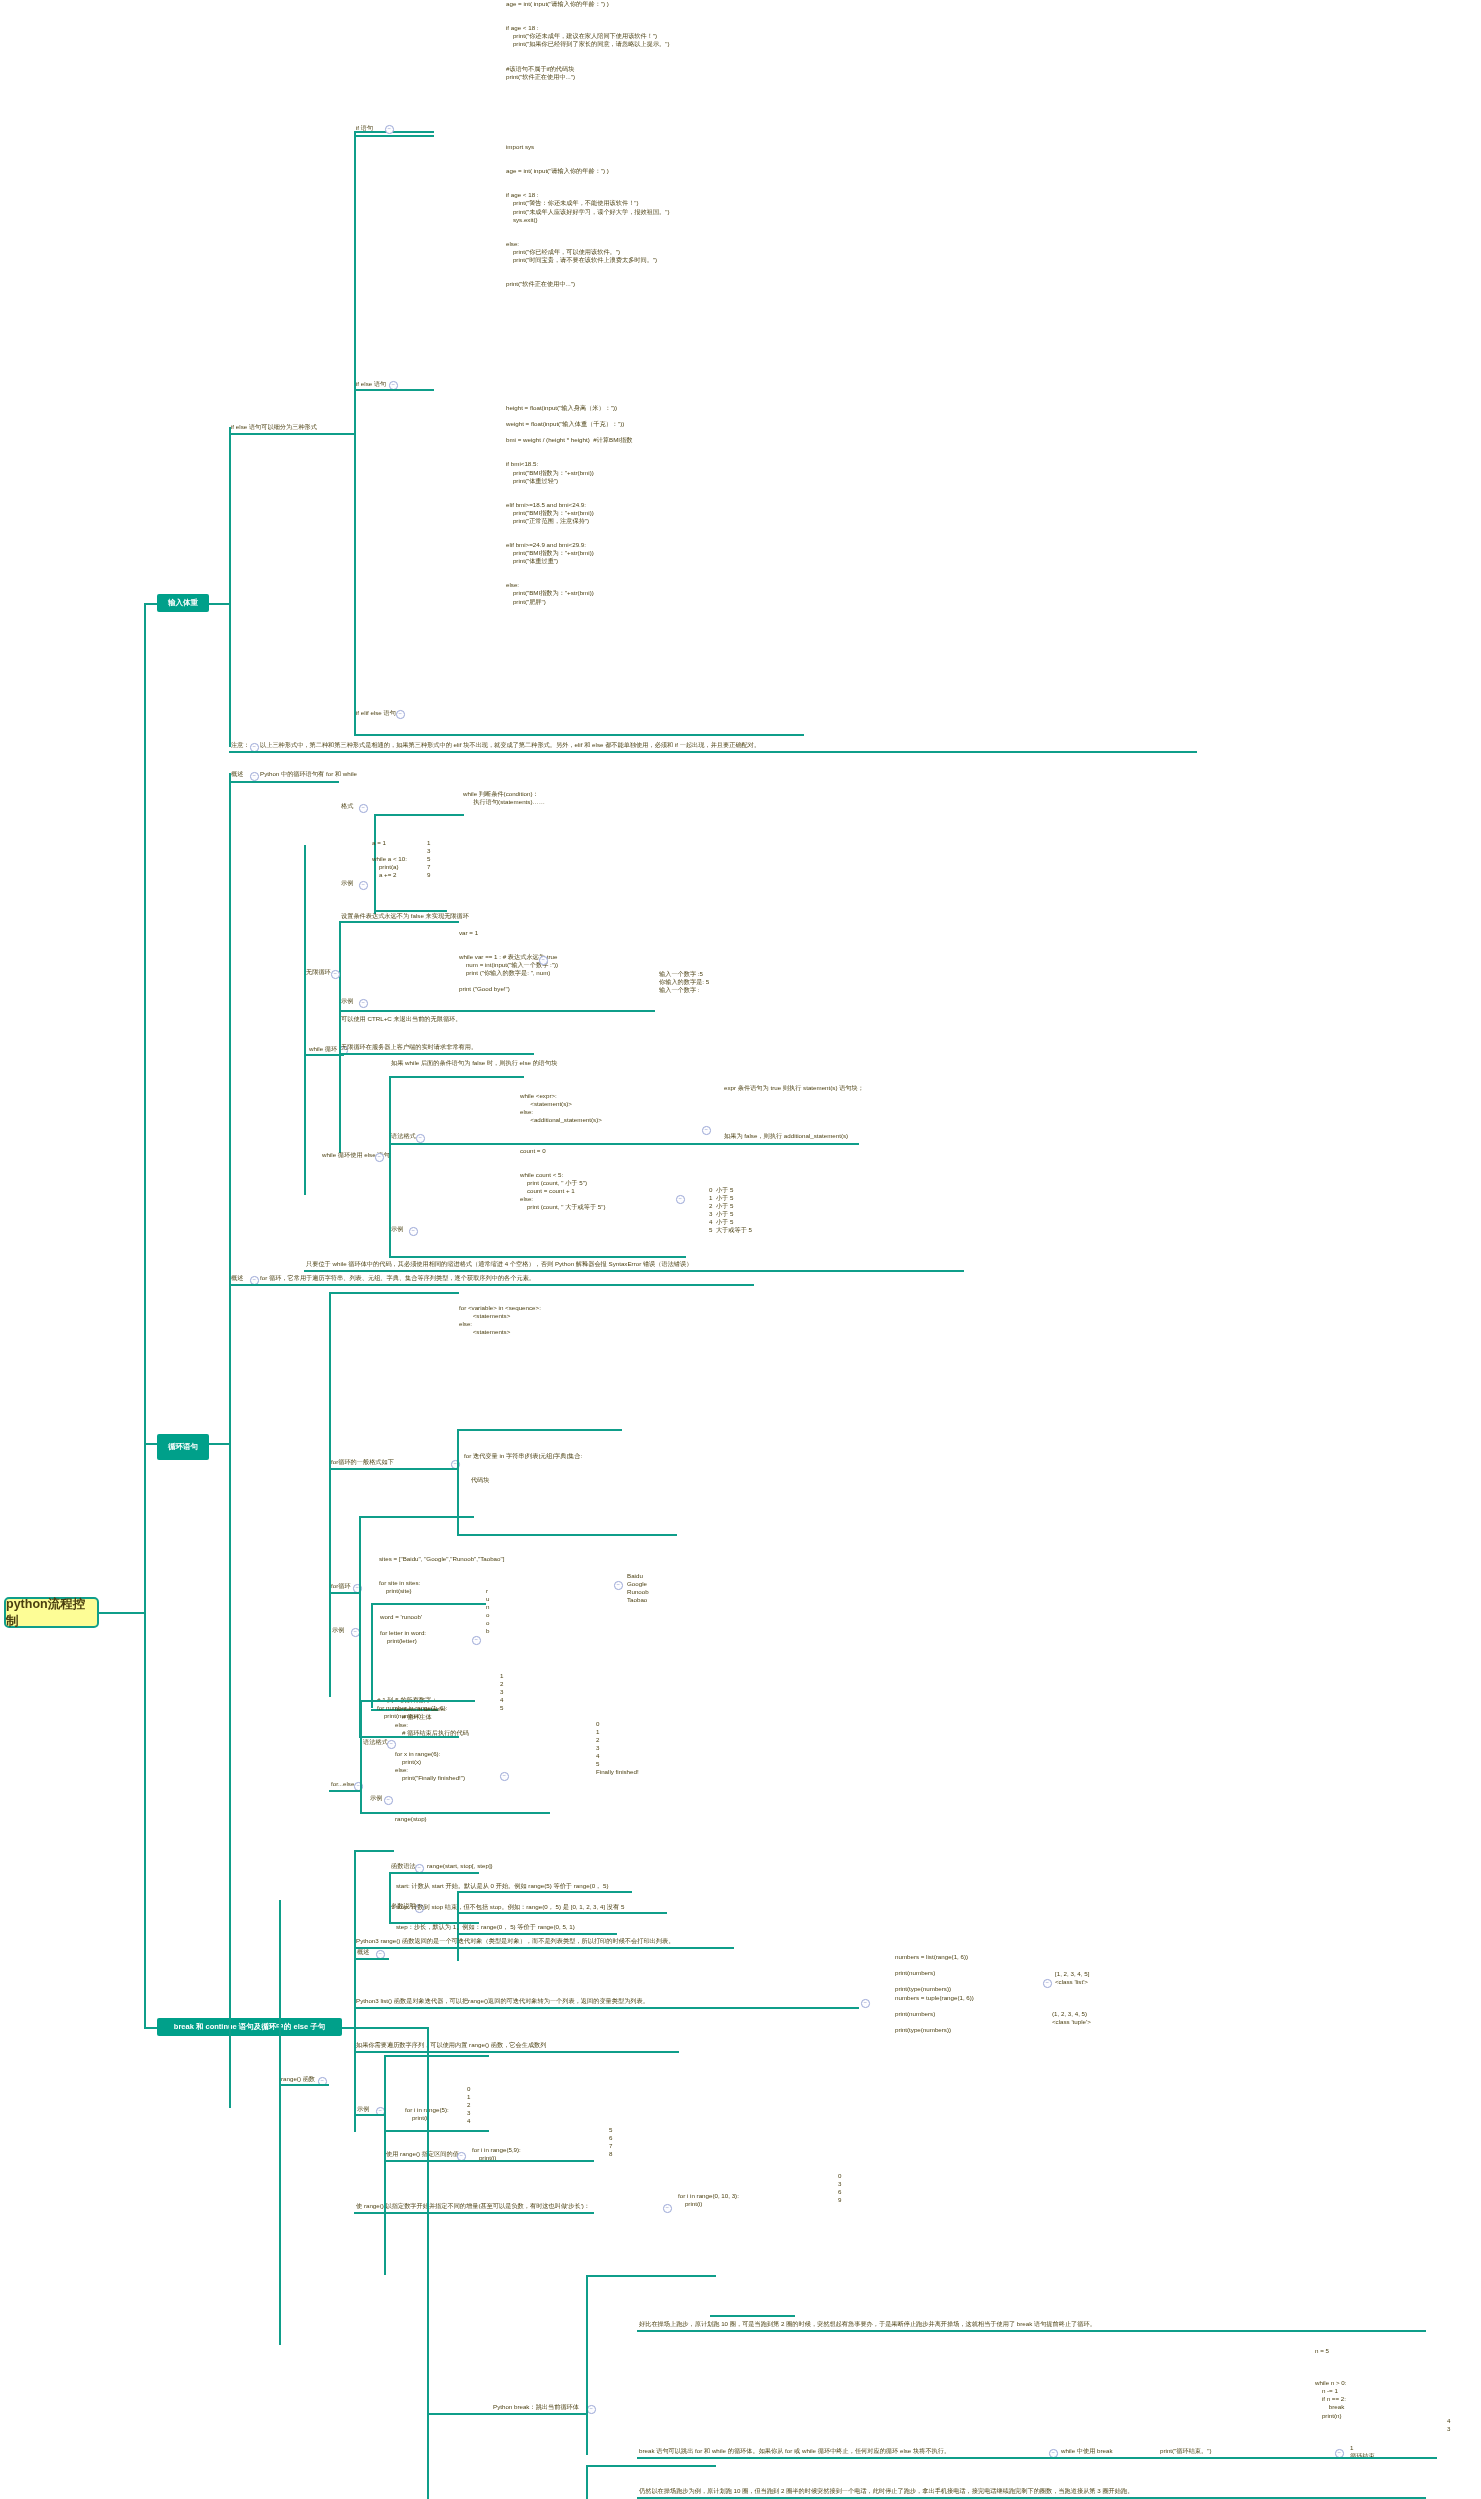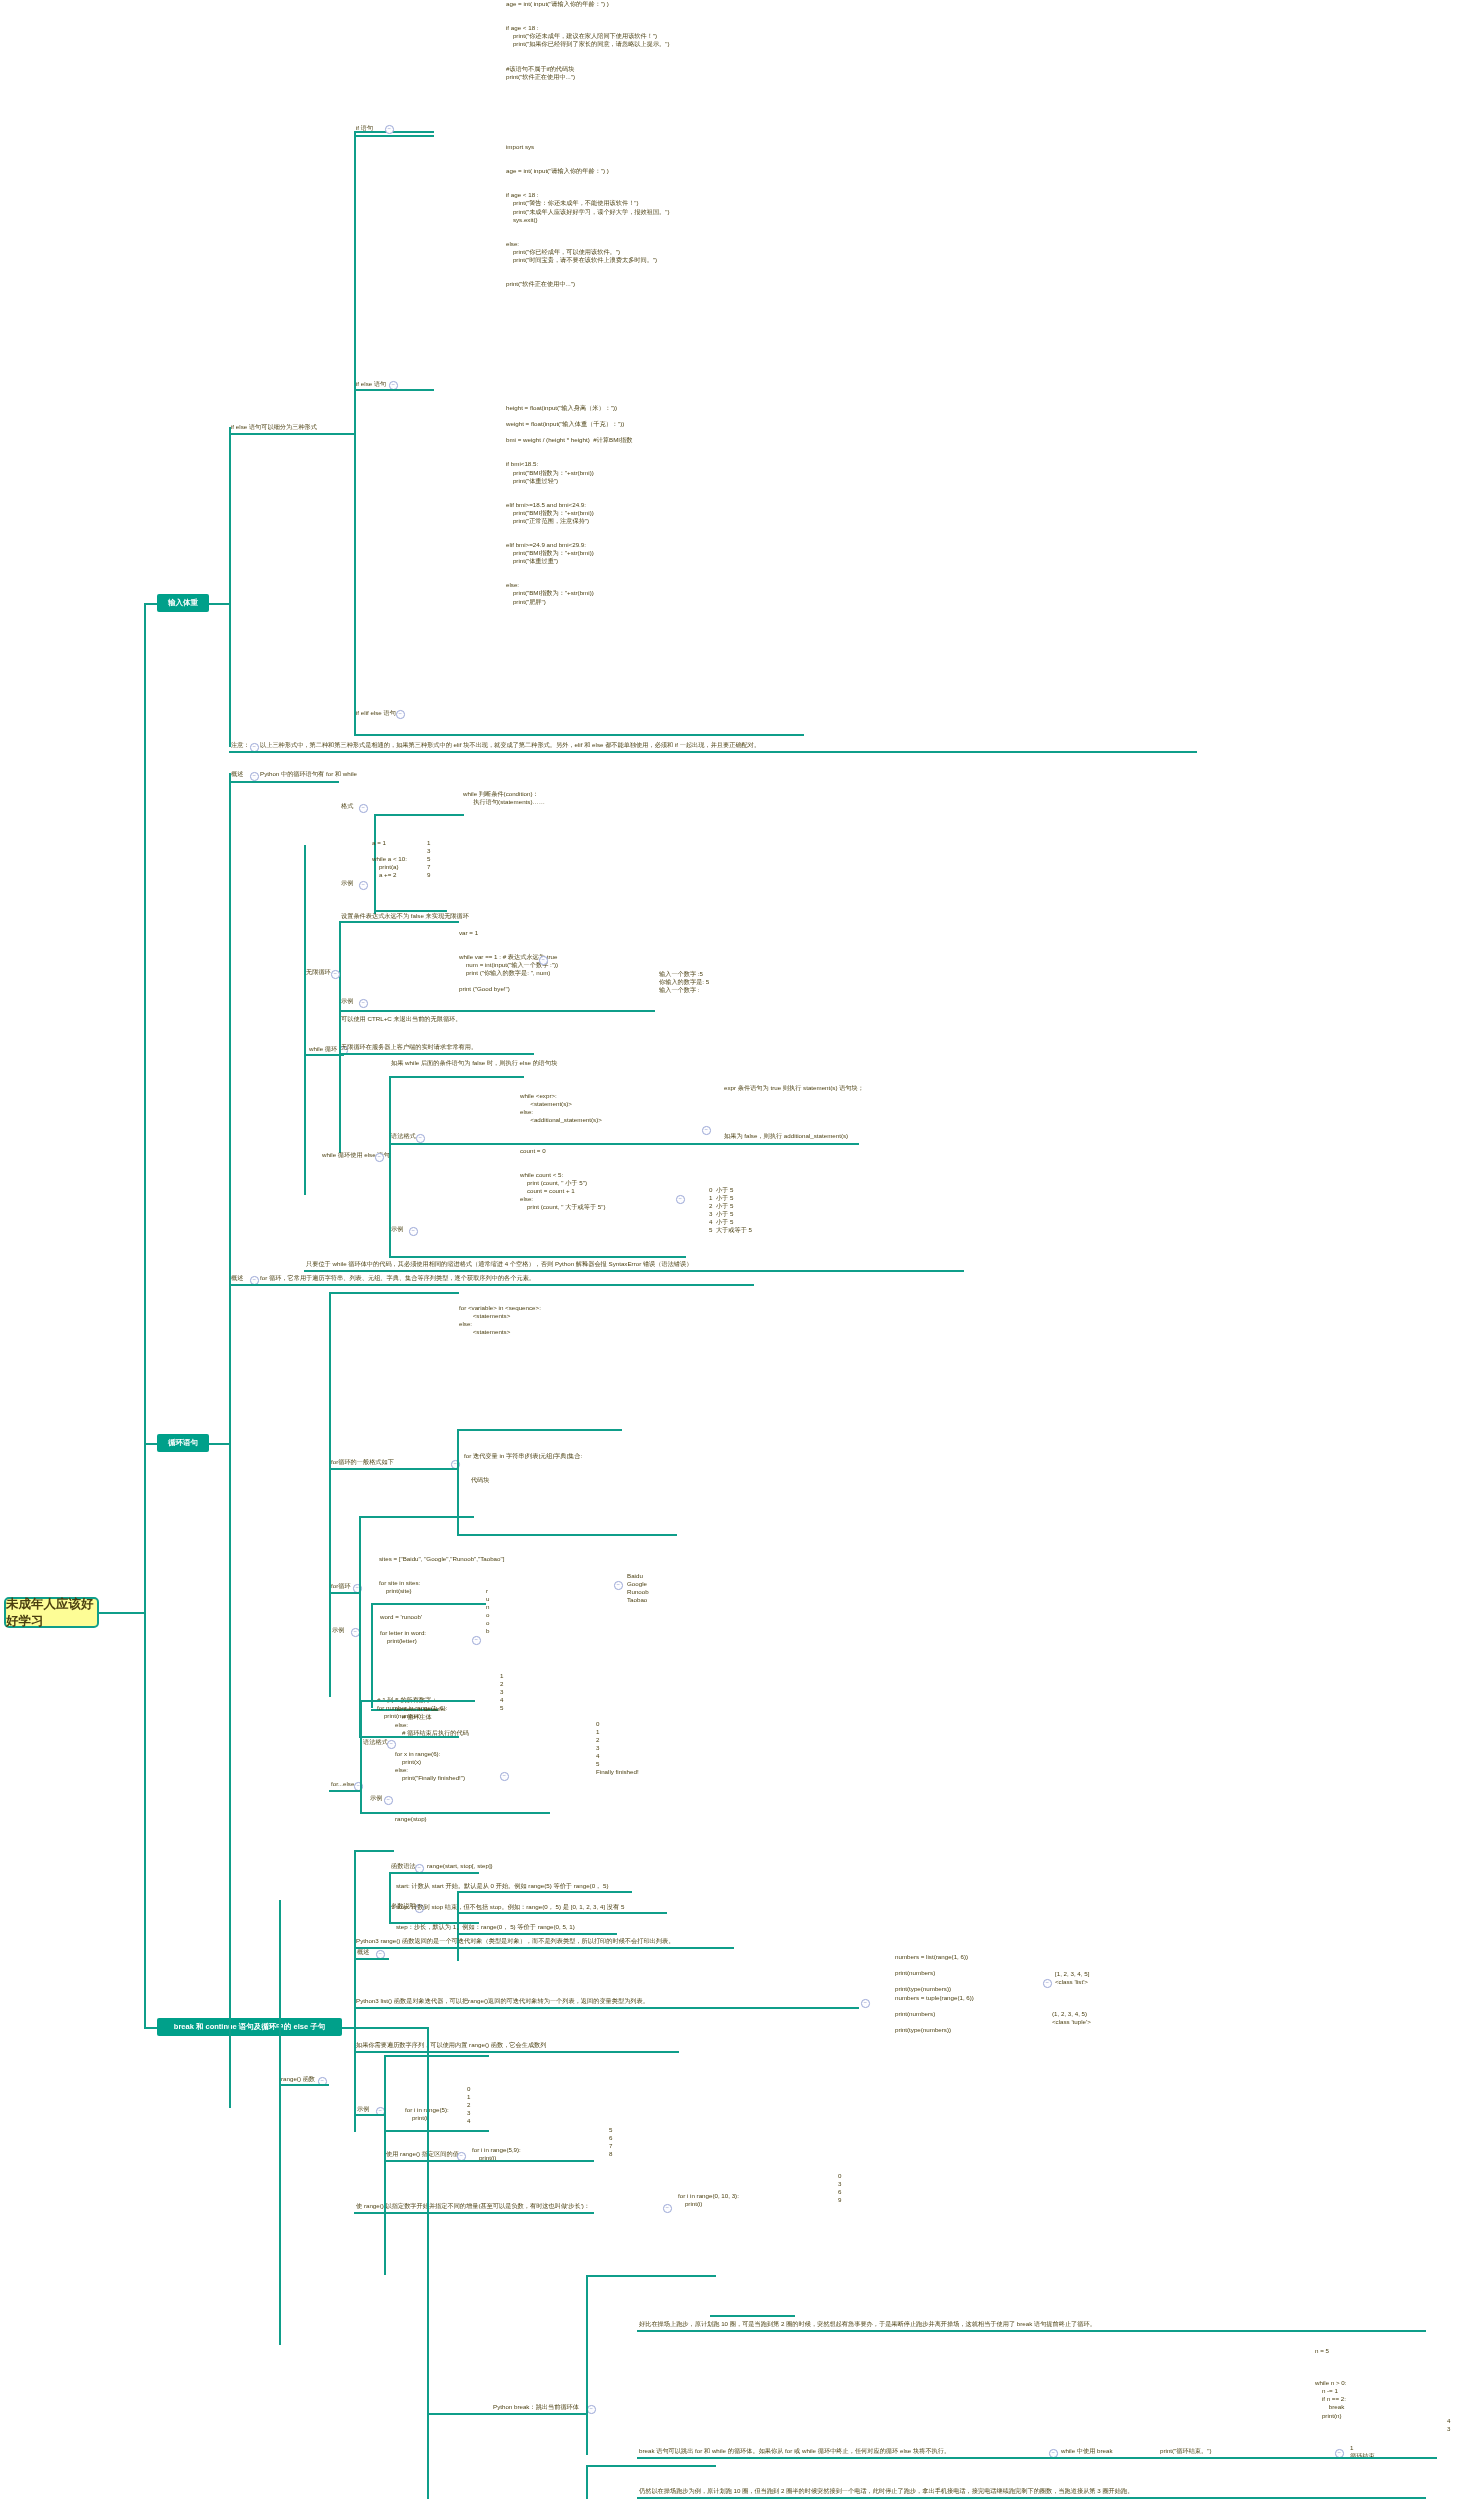--- a/index.html
+++ b/index.html
@@ -66,34 +66,34 @@
     padding:3px 6px;
     box-sizing:border-box;
     white-space:nowrap;
   }
 </style>
 </head>
 <body>
 
 <div id="canvas">
 
-  <div id="root-node">未成年人应该好好学习</div>
+  <div id="root-node">python流程控制</div>
 
   <div class="hline" style="left:99px;top:1612px;width:45px;"></div>
   <div class="vline" style="left:144px;top:603px;height:1425px;"></div>
 
   <div class="hline" style="left:144px;top:603px;width:13px;"></div>
   <div class="hline" style="left:144px;top:1443px;width:13px;"></div>
   <div class="hline" style="left:144px;top:2027px;width:13px;"></div>
 
   <div class="l1" style="left:157px;top:594px;width:52px;height:18px;">
     <span>输入体重</span>
   </div>
 
-  <div class="l1" style="left:157px;top:1434px;width:52px;height:18px;justify-content:center;">
+  <div class="l1" style="left:157px;top:1434px;width:52px;height:26px;justify-content:center;">
     <span>循环语句</span>
   </div>
 
   <div class="l1" style="left:157px;top:2018px;width:185px;height:18px;">
     <span>break 和 continue 语句及循环中的 else 子句</span>
   </div>
 
   <div class="hline" style="left:209px;top:603px;width:20px;"></div>
   <div class="vline" style="left:229px;top:427px;height:320px;"></div>
 

